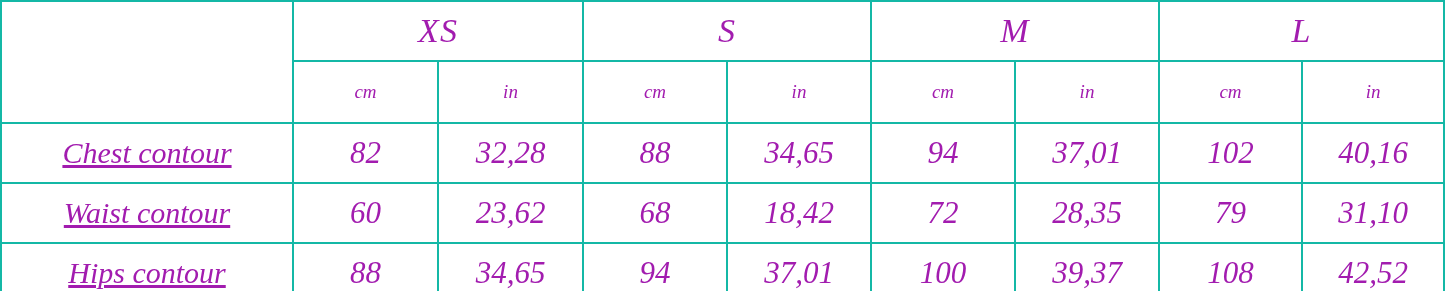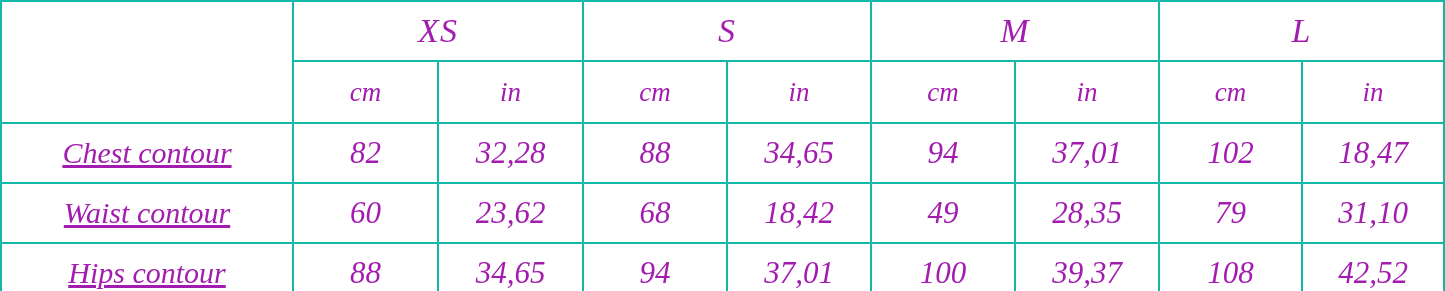--- a/index.html
+++ b/index.html
@@ -48,21 +48,21 @@
     letter-spacing: 1px;
     height: 58px;
   }
   .size-header.size-xs { background: #c8ecd4; }
   .size-header.size-s  { background: #c9f5e0; }
   .size-header.size-m  { background: #cdeacb; }
   .size-header.size-l  { background: #a8e8bf; }
 
   
   .unit-header {
-    font-size: 27px;
+    font-size: 19px;
     font-style: italic;
     height: 60px;
     background: #ffffff;
   }
 
   
   .measure-name {
     font-size: 30px;
     font-style: italic;
     text-align: center;
@@ -122,30 +122,30 @@
   <tbody>
     <tr>
       <td class="measure-name">Chest contour</td>
       <td class="value-cell">82</td>
       <td class="value-cell">32,28</td>
       <td class="value-cell">88</td>
       <td class="value-cell">34,65</td>
       <td class="value-cell">94</td>
       <td class="value-cell">37,01</td>
       <td class="value-cell">102</td>
-      <td class="value-cell">18,47</td>
+      <td class="value-cell">40,16</td>
     </tr>
 
     <tr>
       <td class="measure-name">Waist contour</td>
       <td class="value-cell">60</td>
       <td class="value-cell">23,62</td>
       <td class="value-cell italic-variant">68</td>
       <td class="value-cell">18,42</td>
-      <td class="value-cell">49</td>
+      <td class="value-cell">72</td>
       <td class="value-cell">28,35</td>
       <td class="value-cell">79</td>
       <td class="value-cell">31,10</td>
     </tr>
 
     <tr>
       <td class="measure-name">Hips contour</td>
       <td class="value-cell">88</td>
       <td class="value-cell">34,65</td>
       <td class="value-cell">94</td>

